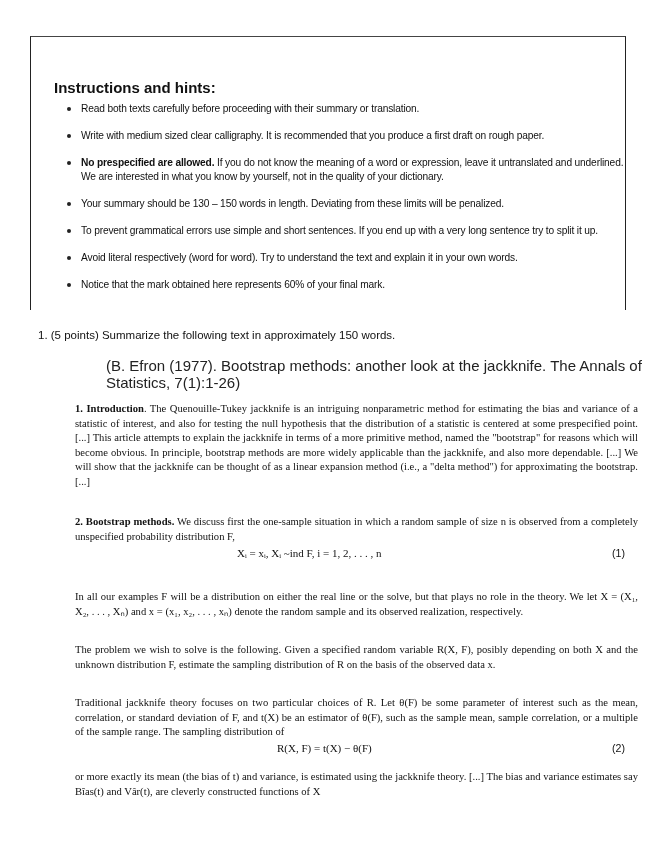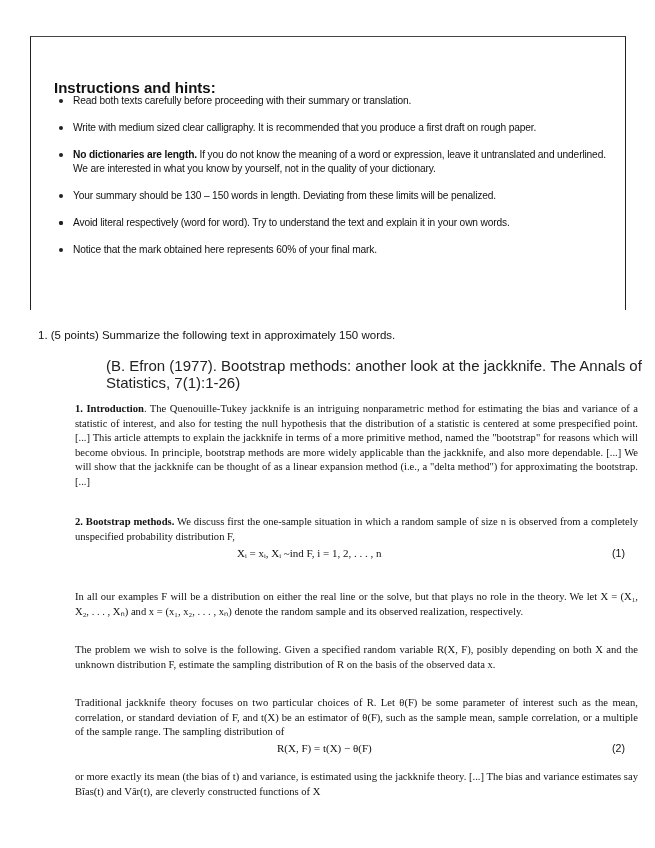--- a/index.html
+++ b/index.html
@@ -1,43 +1,43 @@
 <!DOCTYPE html>
 <html><head>
 <meta charset="utf-8">
 <style>
   html, body { margin: 0; padding: 0; background: #ffffff; }
   body { width: 655px; height: 848px; position: relative; overflow: hidden;
          font-family: "Liberation Sans", sans-serif; color: #111; }
   .box { position: absolute; left: 30px; top: 36px; width: 594px; height: 273px;
          border-top: 1.5px solid #444; border-left: 1.5px solid #222; border-right: 1.5px solid #222; }
   .box-title { position: absolute; left: 10px; top: 29px; font-size: 15px; font-weight: bold; margin: 13px; }
-  .hints { position: absolute; left: 28px; top: 57px; width: 560px; margin: 0; padding: 0; list-style: none; }
+  .hints { position: absolute; left: 28px; top: 57px; width: 560px; margin: 8px; padding: 0; list-style: none; }
   .hint { position: relative; padding-left: 14px; font-size: 10.2px; line-height: 14px; margin-bottom: 13px; letter-spacing: -0.15px; }
   .hint .bullet { position: absolute; left: 0; top: 5px; width: 4px; height: 4px; background: #222; border-radius: 50%; }
   .hint b { font-weight: bold; }
   .question { position: absolute; left: 38px; top: 329px; font-size: 11.5px; font-weight: normal; margin: 0; }
   .citation { position: absolute; left: 106px; top: 357px; font-size: 15px; color: #222; }
   .body-text { position: absolute; left: 62px; width: 563px; font-size: 10.6px; line-height: 14.5px; text-align: justify; margin: 13px; font-family: Liberation Serif, serif; }
   .body-text b { font-weight: bold; }
   .equation { position: absolute; left: 62px; width: 563px; font-family: "Liberation Serif", serif; font-size: 11px; }
   .equation .eq-body { position: absolute; left: 175px; }
   .equation .eq-num { position: absolute; right: 0; font-family: "Liberation Sans", sans-serif; font-size: 10.6px; }
 </style>
 </head>
 <body>
 
 <div class="box">
   <h2 class="box-title">Instructions and hints:</h2>
   <ul class="hints">
     <li class="hint"><span class="bullet"></span><span>Read both texts carefully before proceeding with their summary or translation.</span></li>
     <li class="hint"><span class="bullet"></span><span>Write with medium sized clear calligraphy. It is recommended that you produce a first draft on rough paper.</span></li>
-    <li class="hint"><span class="bullet"></span><b>No dictionaries are length.</b><span> If you do not know the meaning of a word or expression, leave it untranslated and underlined. We are interested in what you know by yourself, not in the quality of your dictionary.</span></li>
+    <li class="hint"><span class="bullet"></span><b>No prespecified are allowed.</b><span> If you do not know the meaning of a word or expression, leave it untranslated and underlined. We are interested in what you know by yourself, not in the quality of your dictionary.</span></li>
     <li class="hint"><span class="bullet"></span><span>Your summary should be 130 – 150 words in length. Deviating from these limits will be penalized.</span></li>
-    <li class="hint"><span class="bullet"></span></li>
+    <li class="hint"><span class="bullet"></span><span>To prevent grammatical errors use simple and short sentences. If you end up with a very long sentence try to split it up.</span></li>
     <li class="hint"><span class="bullet"></span><span>Avoid literal respectively (word for word). Try to understand the text and explain it in your own words.</span></li>
     <li class="hint"><span class="bullet"></span><span>Notice that the mark obtained here represents 60% of your final mark.</span></li>
   </ul>
 </div>
 
 <h3 class="question">1.  (5 points) Summarize the following text in approximately 150 words.</h3>
 <div class="citation">(B. Efron (1977). Bootstrap methods: another look at the jackknife. The Annals of Statistics, 7(1):1-26)</div>
 
 <p class="body-text" style="top:389px;"><b>1. Introduction</b><span>. The Quenouille-Tukey jackknife is an intriguing nonparametric method for estimating the bias and variance of a statistic of interest, and also for testing the null hypothesis that the distribution of a statistic is centered at some prespecified point. [...] This article attempts to explain the jackknife in terms of a more primitive method, named the "bootstrap" for reasons which will become obvious. In principle, bootstrap methods are more widely applicable than the jackknife, and also more dependable. [...] We will show that the jackknife can be thought of as a linear expansion method (i.e., a "delta method") for approximating the bootstrap. [...]</span></p>
 

